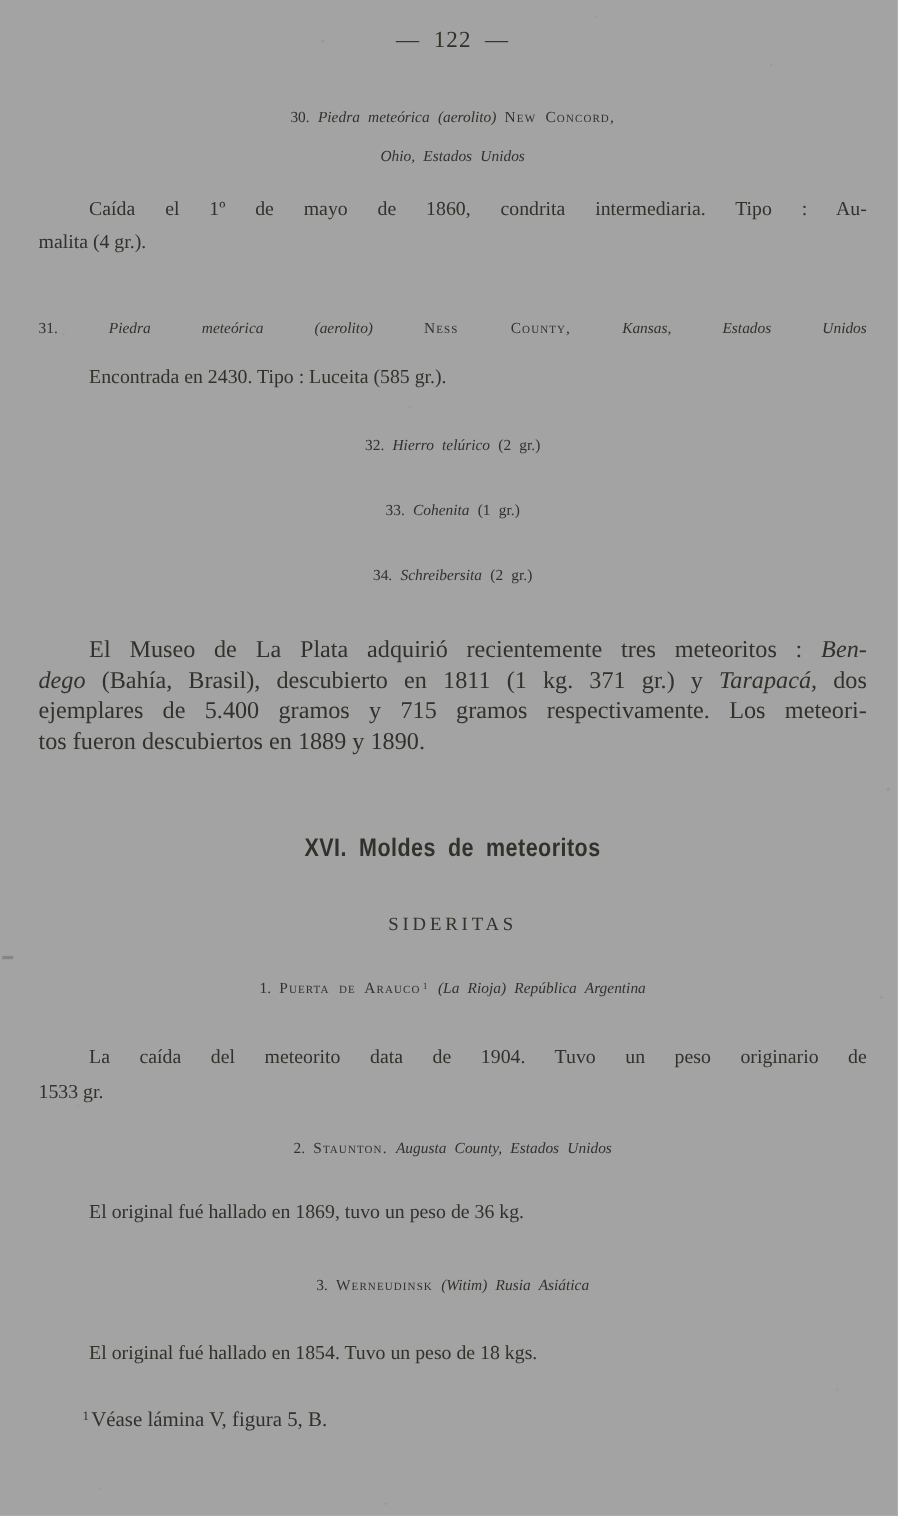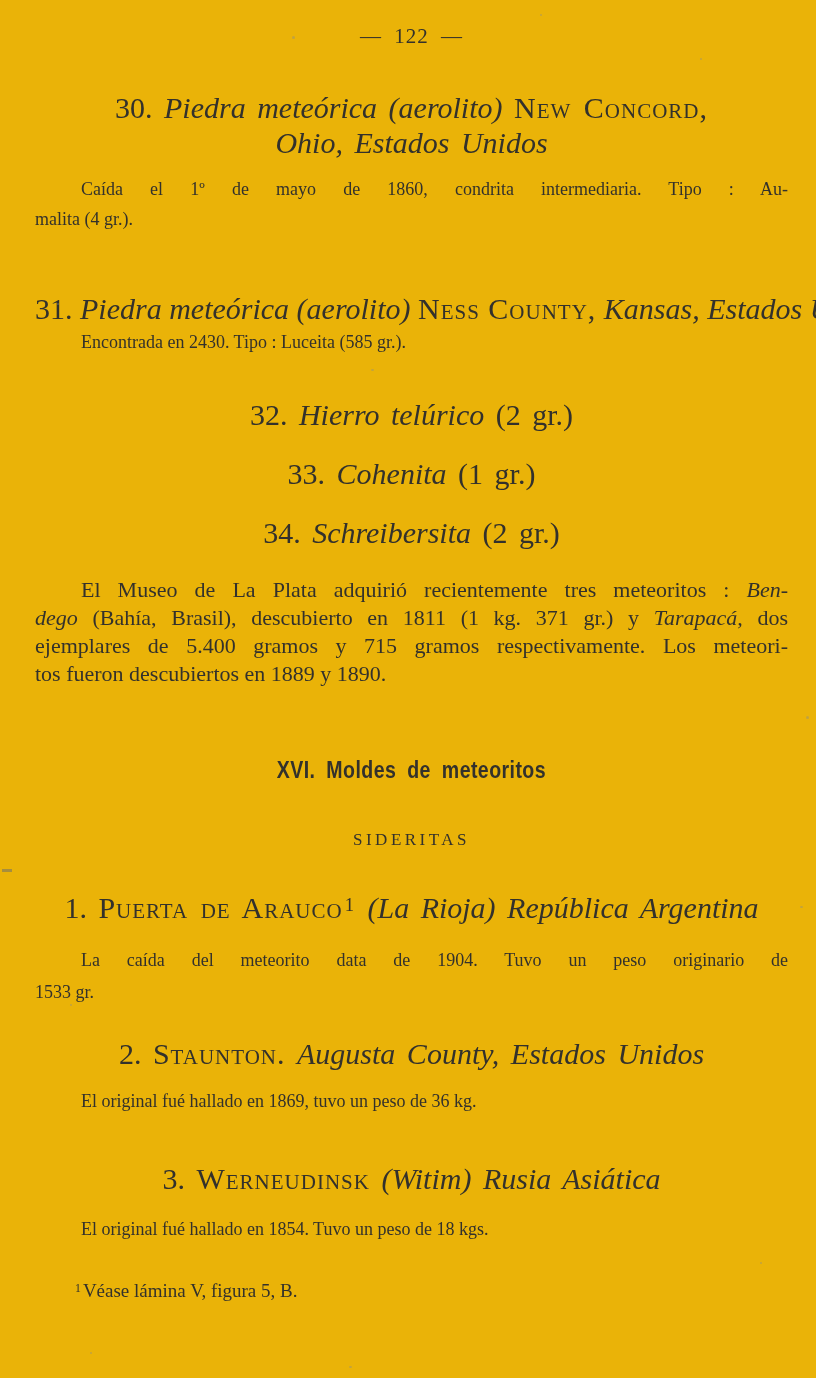--- a/index.html
+++ b/index.html
@@ -1,32 +1,32 @@
 <!DOCTYPE html>
 <html><head>
 <meta charset="utf-8">
 <style>
   html,body { margin:0; padding:0; }
   body { background:#d8d8d4; font-family:"Liberation Serif","DejaVu Serif",serif; }
   .page {
     position:relative;
     width:816px; height:1378px;
     margin:0 auto;
-    background:#eab308;
+    background:#a3a3a3;
     color:#33312c;
     overflow:hidden;
   }
   .blk { position:absolute; left:35px; width:753px; }
   .line { white-space:nowrap; }
   .c    { text-align:center; word-spacing:4px; }
   .jl   { text-align:justify; text-align-last:justify; }
   .ind  { padding-left:46px; }
   .body-txt { font-size:18px; line-height:30px; }
   .museo-txt { font-size:22px; line-height:28px; }
-  .head-txt { font-size:30px; }
+  .head-txt { font-size:14px; }
   .it   { font-style:italic; }
   .sc   { font-variant:small-caps; letter-spacing:1px; }
   .sup  { font-size:0.62em; vertical-align:0.4em; padding:0 2px; }
   .pageno { top:24px; text-align:center; font-size:21px; letter-spacing:1px; word-spacing:6px; }
   .h30 { top:90px; line-height:35px; }
   .p30 { top:174px; }
   .h31 { top:292px; }
   .p31 { top:327px; }
   .h32 { top:398px; }
   .h33 { top:457px; }

